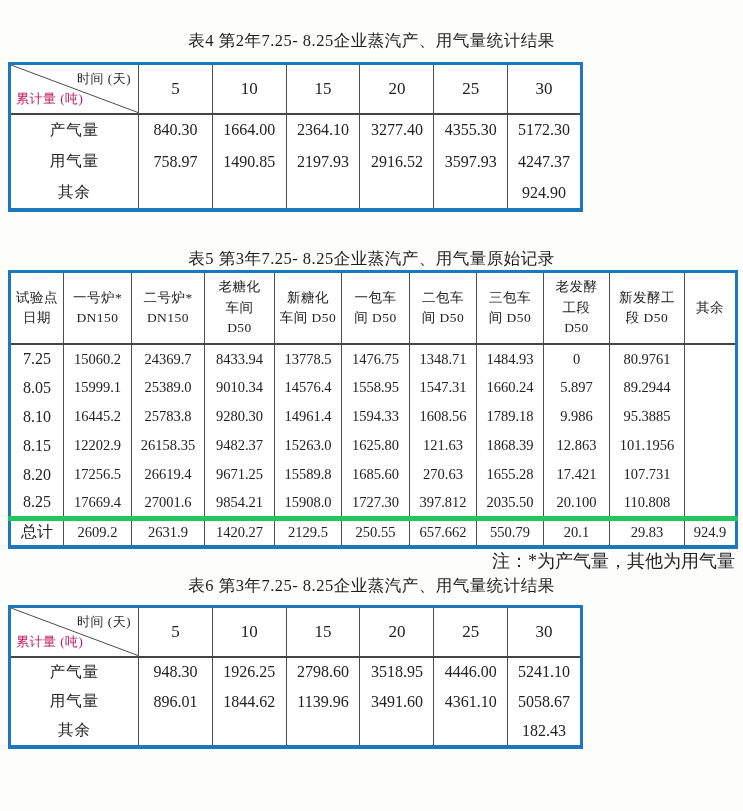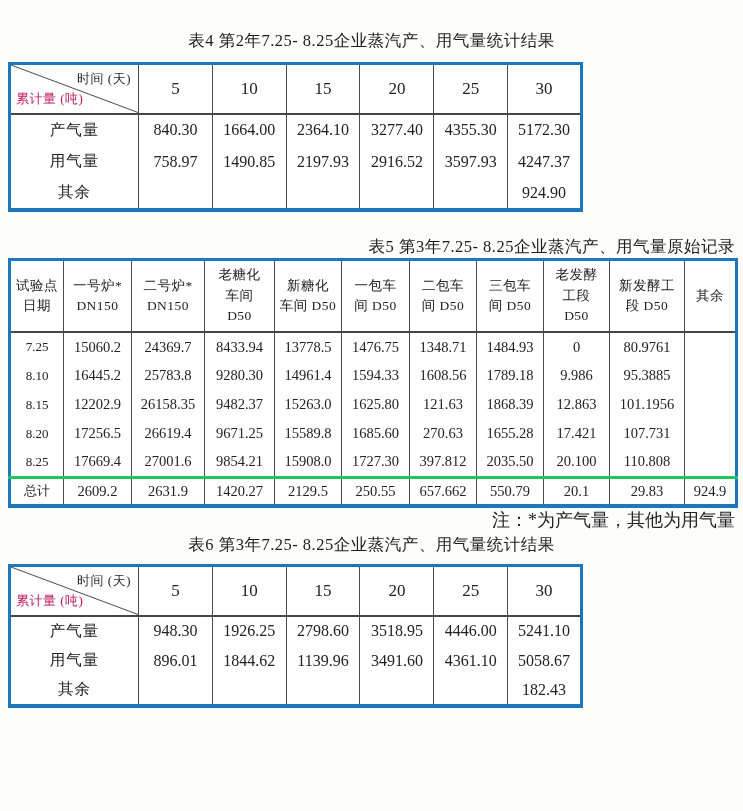--- a/index.html
+++ b/index.html
@@ -9,21 +9,21 @@
     font-family:"Liberation Serif","DejaVu Serif",serif;
     color:#222222; background:#fdfdfc;
   }
   .doc { padding:30px 8px 10px 8px; }
 
   .tbl-title {
     text-align:center; font-size:16.5px; letter-spacing:0.5px;
     line-height:22px; color:#1d1d1d;
   }
   #t4-title { margin-bottom:10px; }
-  #t5-title { margin-top:24px;text-align:right; }
+  #t5-title { margin-top:36px; }
   #t6-title { margin:2px 0 8px 0; }
 
   .side-note { text-align:right; font-size:14.5px; line-height:20px; color:#242424; }
   .unit-note { padding-right:2px; }
   .footnote  { font-size:18px; padding:2px 0 2px 0; }
 
   table {
     width:575px; border-collapse:collapse; table-layout:fixed;
     background:#ffffff;
   }
@@ -54,22 +54,22 @@
     position:absolute; bottom:5px; left:5px;
     font-size:13px; letter-spacing:0.5px; color:#be185d;
   }
 
   
   .rec-tbl thead th {
     height:73px; font-size:13.5px; line-height:1.5;
     white-space:pre-line; letter-spacing:0.5px;
   }
   .rec-tbl tbody td { height:29px; font-size:14.5px; }
-  .rec-tbl .rowlabel { font-size:13px; }
-  .rec-tbl tr.total-row td { border-top:3px solid #22c55e; }
+  .rec-tbl .rowlabel { font-size:16px; }
+  .rec-tbl tr.total-row td { border-top:5px solid #22c55e; }
 </style>
 </head>
 <body>
 
 <div class="doc">
 
   <div class="tbl-title" id="t4-title">表4 第2年7.25- 8.25企业蒸汽产、用气量统计结果</div>
 
   <table class="blue-tbl stat-tbl" id="table4">
     <colgroup>
@@ -180,20 +180,33 @@
         <td>8433.94</td>
         <td>13778.5</td>
         <td>1476.75</td>
         <td>1348.71</td>
         <td>1484.93</td>
         <td>0</td>
         <td>80.9761</td>
         <td></td>
       </tr>
       <tr>
+        <td class="rowlabel">8.05</td>
+        <td>15999.1</td>
+        <td>25389.0</td>
+        <td>9010.34</td>
+        <td>14576.4</td>
+        <td>1558.95</td>
+        <td>1547.31</td>
+        <td>1660.24</td>
+        <td>5.897</td>
+        <td>89.2944</td>
+        <td></td>
+      </tr>
+      <tr>
         <td class="rowlabel">8.10</td>
         <td>16445.2</td>
         <td>25783.8</td>
         <td>9280.30</td>
         <td>14961.4</td>
         <td>1594.33</td>
         <td>1608.56</td>
         <td>1789.18</td>
         <td>9.986</td>
         <td>95.3885</td>

